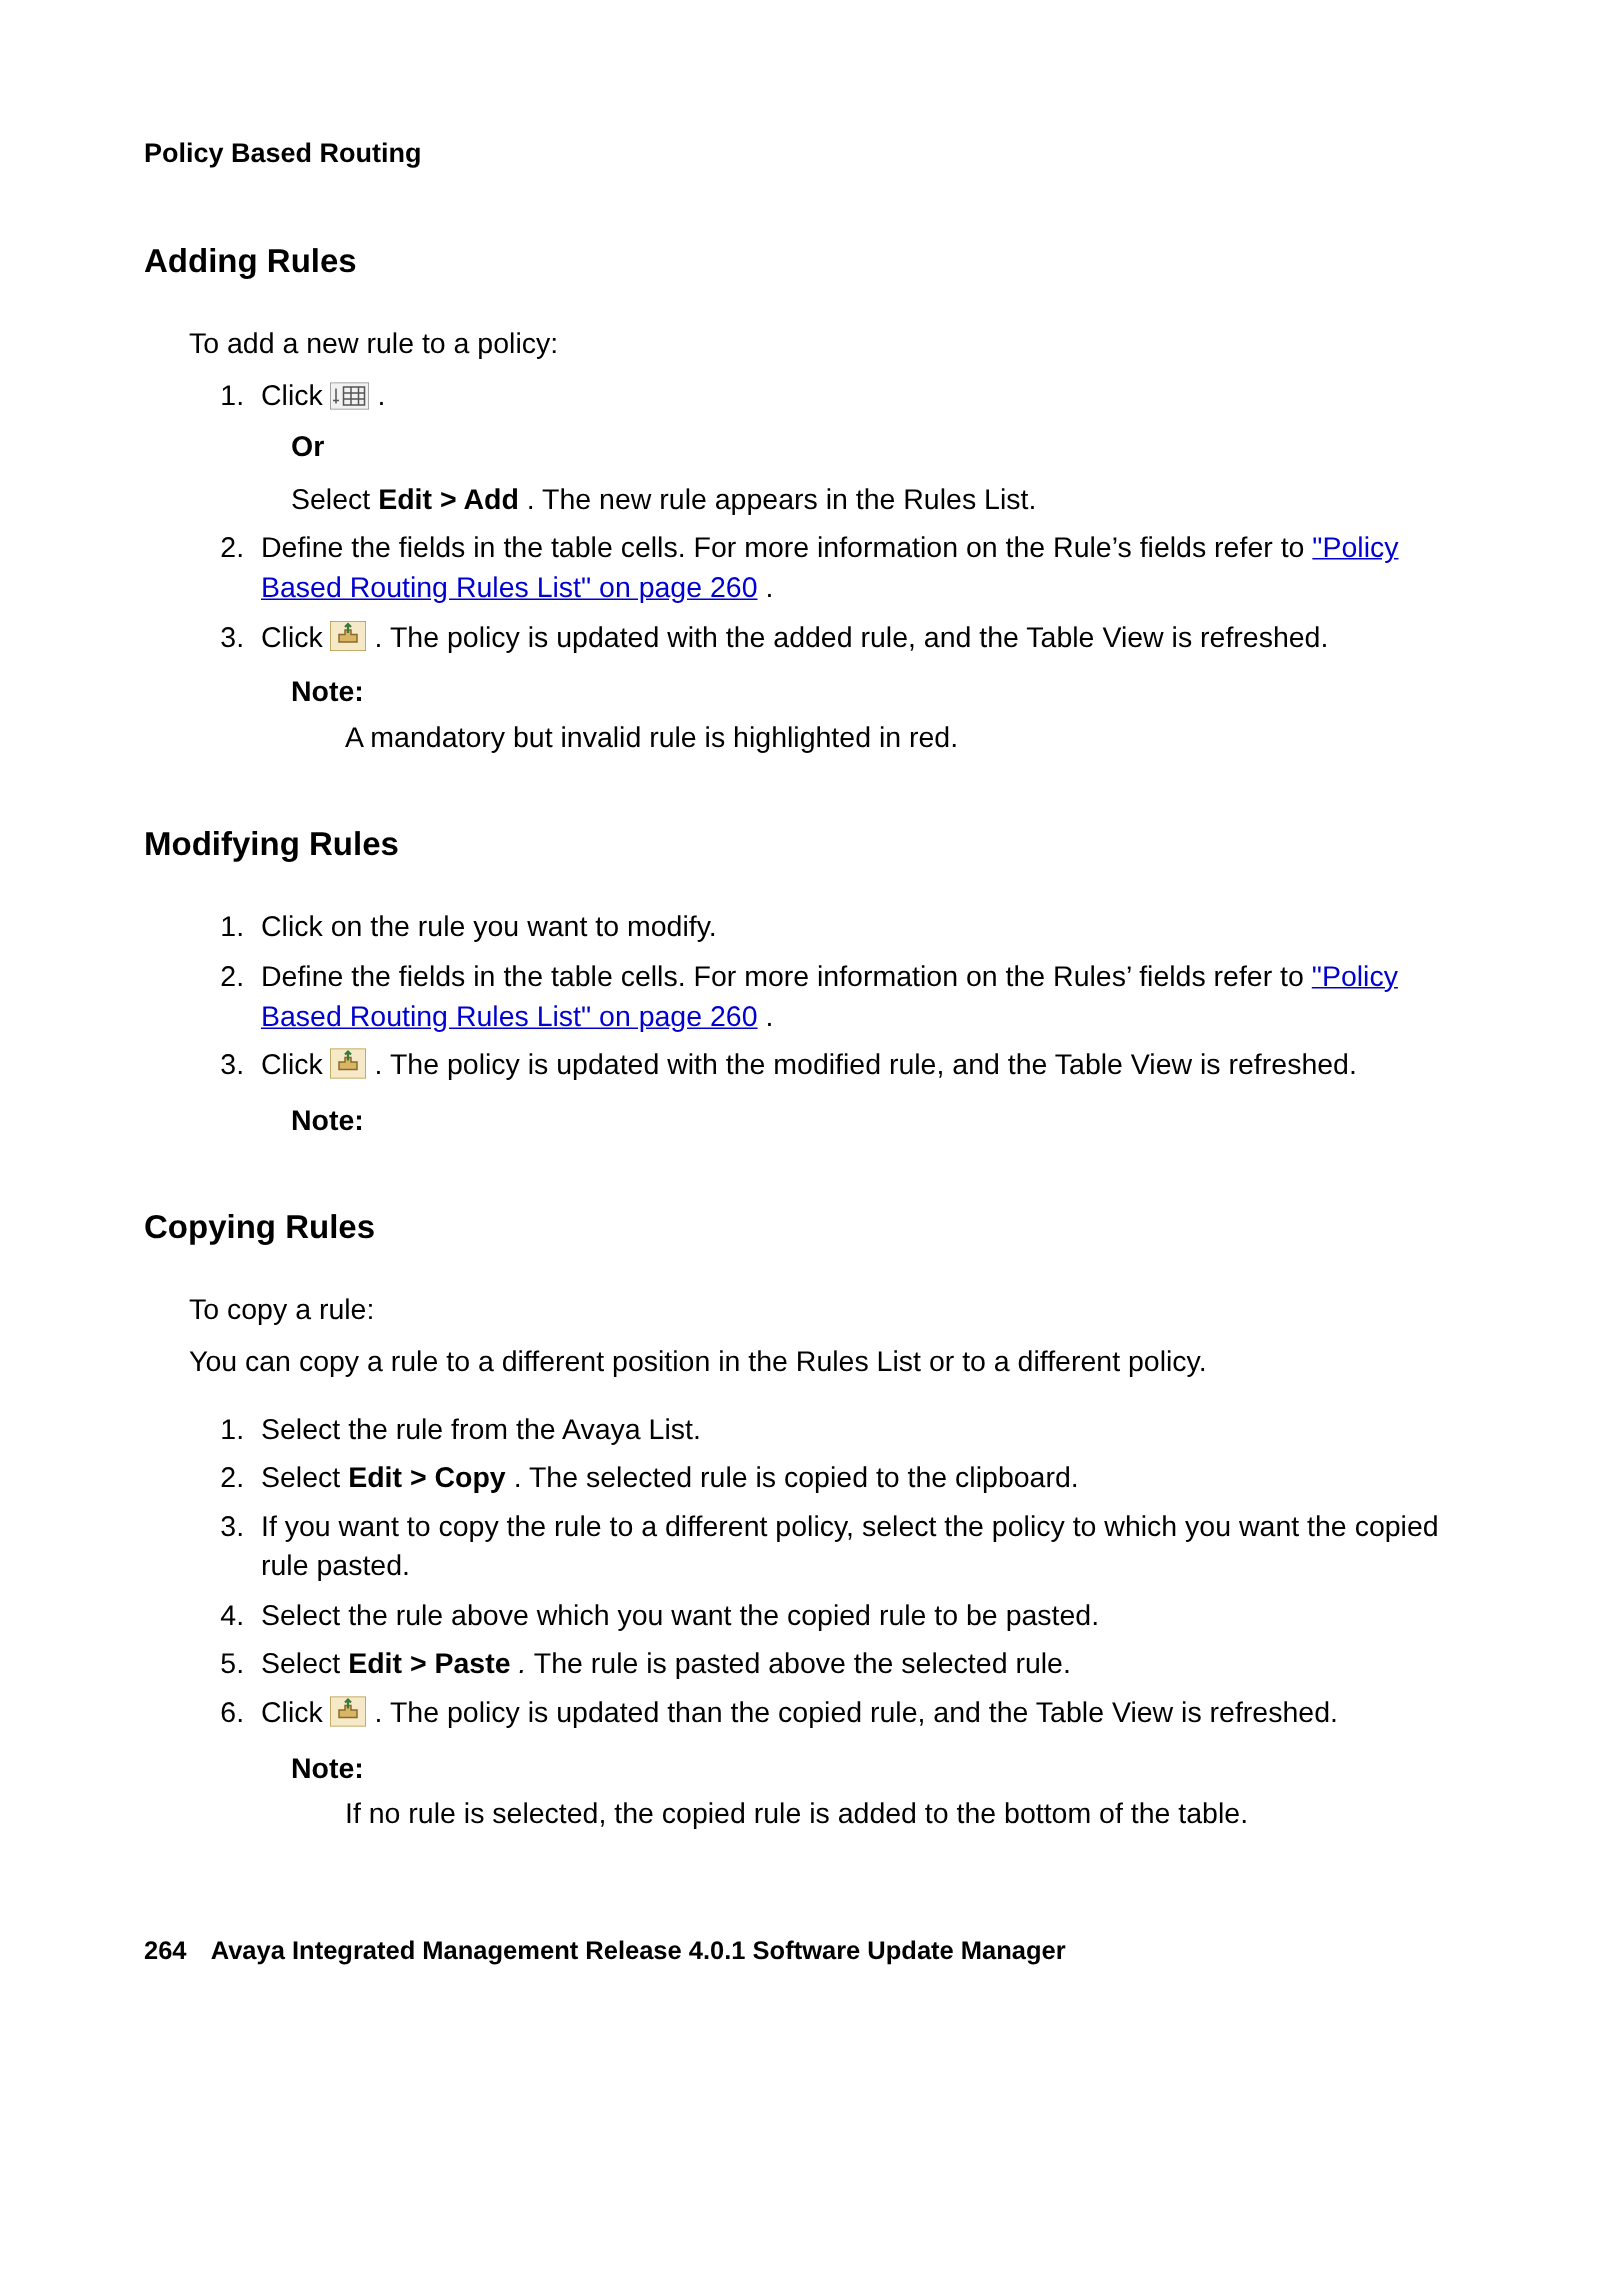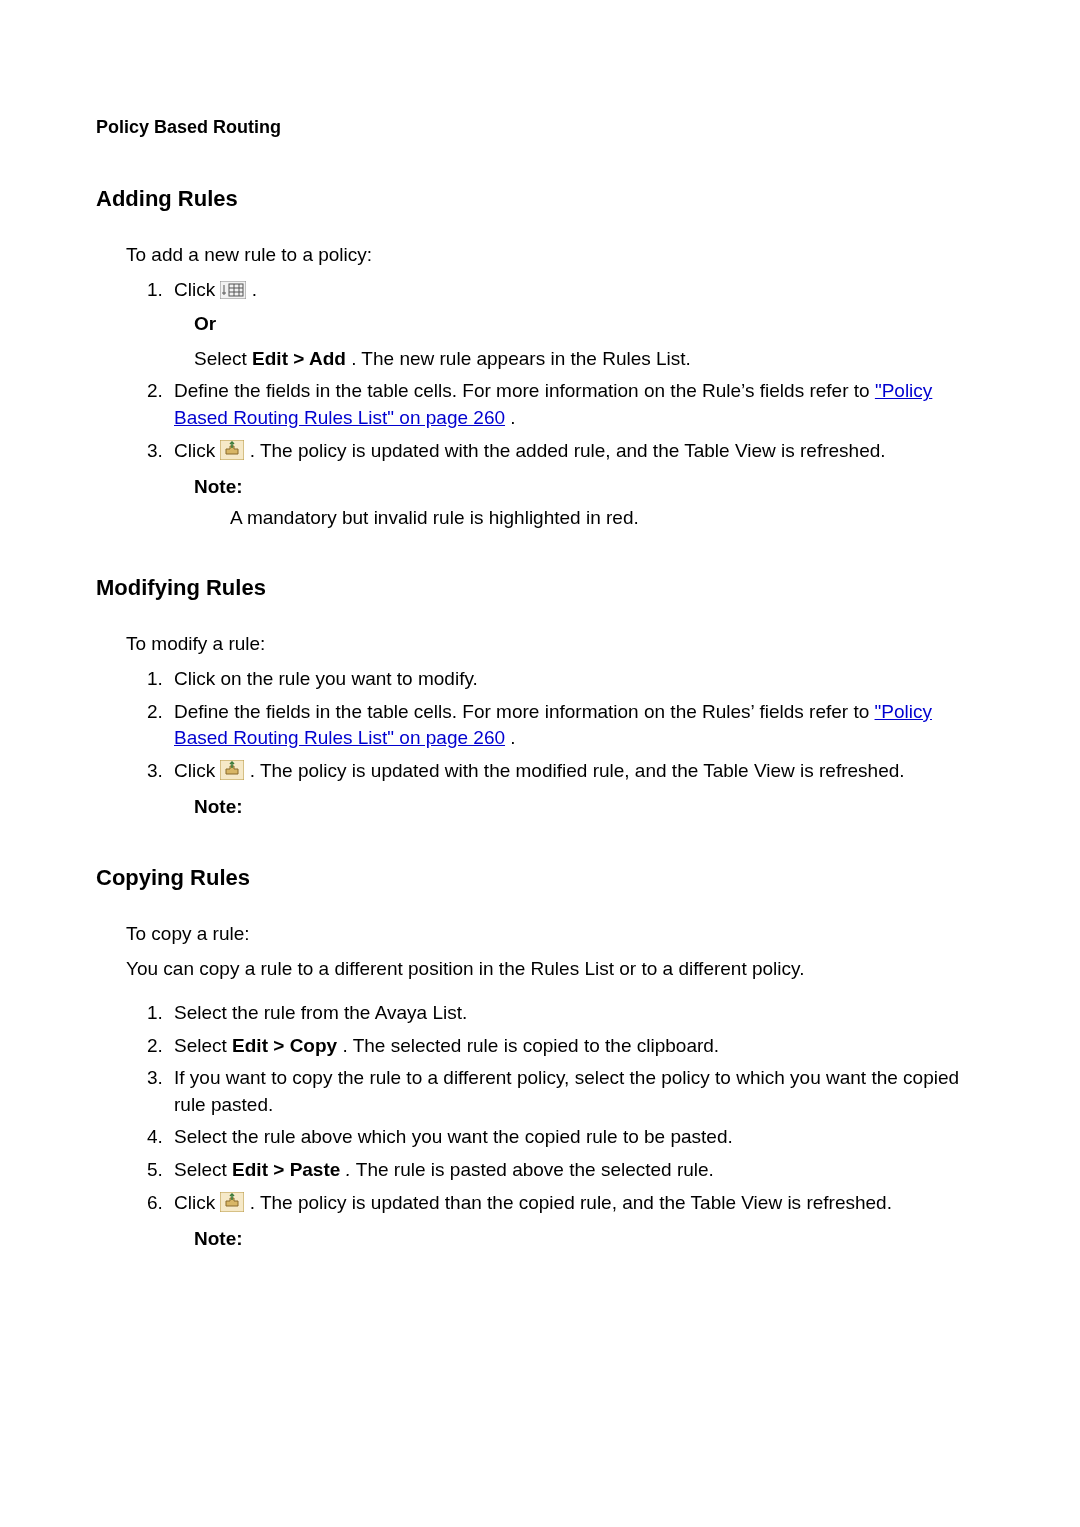--- a/index.html
+++ b/index.html
@@ -8,21 +8,20 @@
     background: #fff;
   }
   .page {
     width: 1080px;
     height: 1409px;
     position: relative;
     font-family: Arial, Helvetica, sans-serif;
     color: #000;
     box-sizing: border-box;
     padding: 92px 96px 0 96px;
-    margin-top: 25px;
   }
   .running-head {
     font-size: 18px;
     font-weight: bold;
     margin-bottom: 48px;
   }
   h2.section {
     font-size: 22px;
     font-weight: bold;
     margin: 0 0 30px 0;
@@ -139,21 +138,20 @@
         </span>
         <span> . The policy is updated with the added rule, and the Table View is refreshed.</span>
         <div class="note-label">Note:</div>
         <div class="note-body">A mandatory but invalid rule is highlighted in red.</div>
       </li>
     </ol>
   </div>
 
   <div class="section-block">
     <h2 class="section">Modifying Rules</h2>
-    <p class="intro">To modify a rule:</p>
     <ol class="steps">
       <li>Click on the rule you want to modify.</li>
       <li>
         <span>Define the fields in the table cells. For more information on the Rules’ fields refer to </span>
         <a class="link">"Policy Based Routing Rules List" on page 260</a>
         <span>.</span>
       </li>
       <li>
         <span>Click </span>
         <span class="icon-box">
@@ -196,18 +194,23 @@
         <span class="icon-box">
           <svg width="24" height="20">
             <rect x="0" y="0" width="24" height="20" fill="#f6e9c8" stroke="#b69642"></rect>
             <path d="M6 14 L18 14 L18 9 L14 9 L14 6 L10 6 L10 9 L6 9 Z" fill="#d8b666" stroke="#8a6a2a"></path>
             <path d="M10 4 L12 2 L14 4" fill="none" stroke="#3a7a3a" stroke-width="1.5"></path>
             <line x1="12" y1="2" x2="12" y2="8" stroke="#3a7a3a" stroke-width="1.5"></line>
           </svg>
         </span>
         <span> . The policy is updated than the copied rule, and the Table View is refreshed.</span>
         <div class="note-label">Note:</div>
+        <div class="note-body">If no rule is selected, the copied rule is added to the bottom of the table.</div>
       </li>
     </ol>
   </div>
 
+  <div class="footer">
+    <span class="pnum">264</span>
+    <span>Avaya Integrated Management Release 4.0.1 Software Update Manager</span>
+  </div>
 
 </div>
 
 </body></html>

